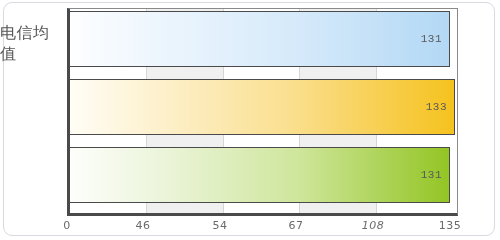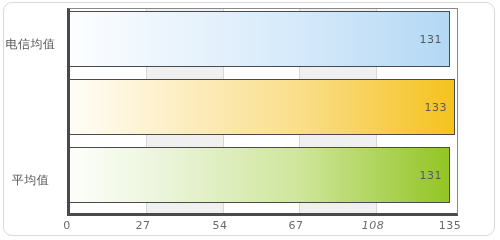--- a/index.html
+++ b/index.html
@@ -39,20 +39,21 @@
     left: 67px;
     top: 8px;
     width: 391px;
     height: 208px;
     box-sizing: border-box;
     border-left: 3px solid #4a4a4a;
     border-bottom: 3px solid #4a4a4a;
     border-top: 1px solid #8a8a8a;
     border-right: 1px solid #8a8a8a;
     background: #ffffff;
+    font-family: Liberation Mono, monospace;
   }
 
   
   .bands {
     position: absolute;
     left: 0; top: 0; right: 0; bottom: 0;
     overflow: hidden;
   }
   .band {
     position: absolute;
@@ -99,22 +100,22 @@
     position: absolute;
     left: 0;
     top: 8px;
     width: 61px;
     height: 208px;
   }
   .cat-label {
     position: absolute;
     right: 0;
     width: 100%;
-    text-align: center;
-    font-size: 12px;
+    text-align: left;
+    font-size: 16px;
     color: #555555;
     transform: translateY(-50%);
     letter-spacing: 0.5px;
   }
 
   
   .x-labels {
     position: absolute;
     left: 0;
     top: 219px;
@@ -132,21 +133,20 @@
   }
 </style>
 </head>
 <body>
 
 <div id="chart-root">
   <div class="chart-frame"></div>
 
   <div class="cat-labels">
     <div class="cat-label" style="top:36px;">电信均值</div>
-    <div class="cat-label" style="top:172px;">平均值</div>
   </div>
 
   <div class="plot-area">
     <div class="bands">
       <div class="band" style="left:76px; width:77px;"></div>
       <div class="band" style="left:229px; width:77px;"></div>
       <div class="band-line" style="left:76px;"></div>
       <div class="band-line" style="left:153px;"></div>
       <div class="band-line" style="left:229px;"></div>
       <div class="band-line" style="left:306px;"></div>
@@ -160,19 +160,19 @@
         <span class="bar-value">133</span>
       </div>
       <div class="bar bar-green" style="top:138px; height:56px; width:380px;">
         <span class="bar-value">131</span>
       </div>
     </div>
   </div>
 
   <div class="x-labels">
     <div class="x-label" style="left:67px;">0</div>
-    <div class="x-label" style="left:143px;">27</div>
+    <div class="x-label" style="left:143px;">46</div>
     <div class="x-label" style="left:220px;">54</div>
     <div class="x-label" style="left:296px;">67</div>
     <div class="x-label" style="left:373px;font-style:italic;">108</div>
     <div class="x-label" style="left:450px;">135</div>
   </div>
 </div>
 
 </body></html>

